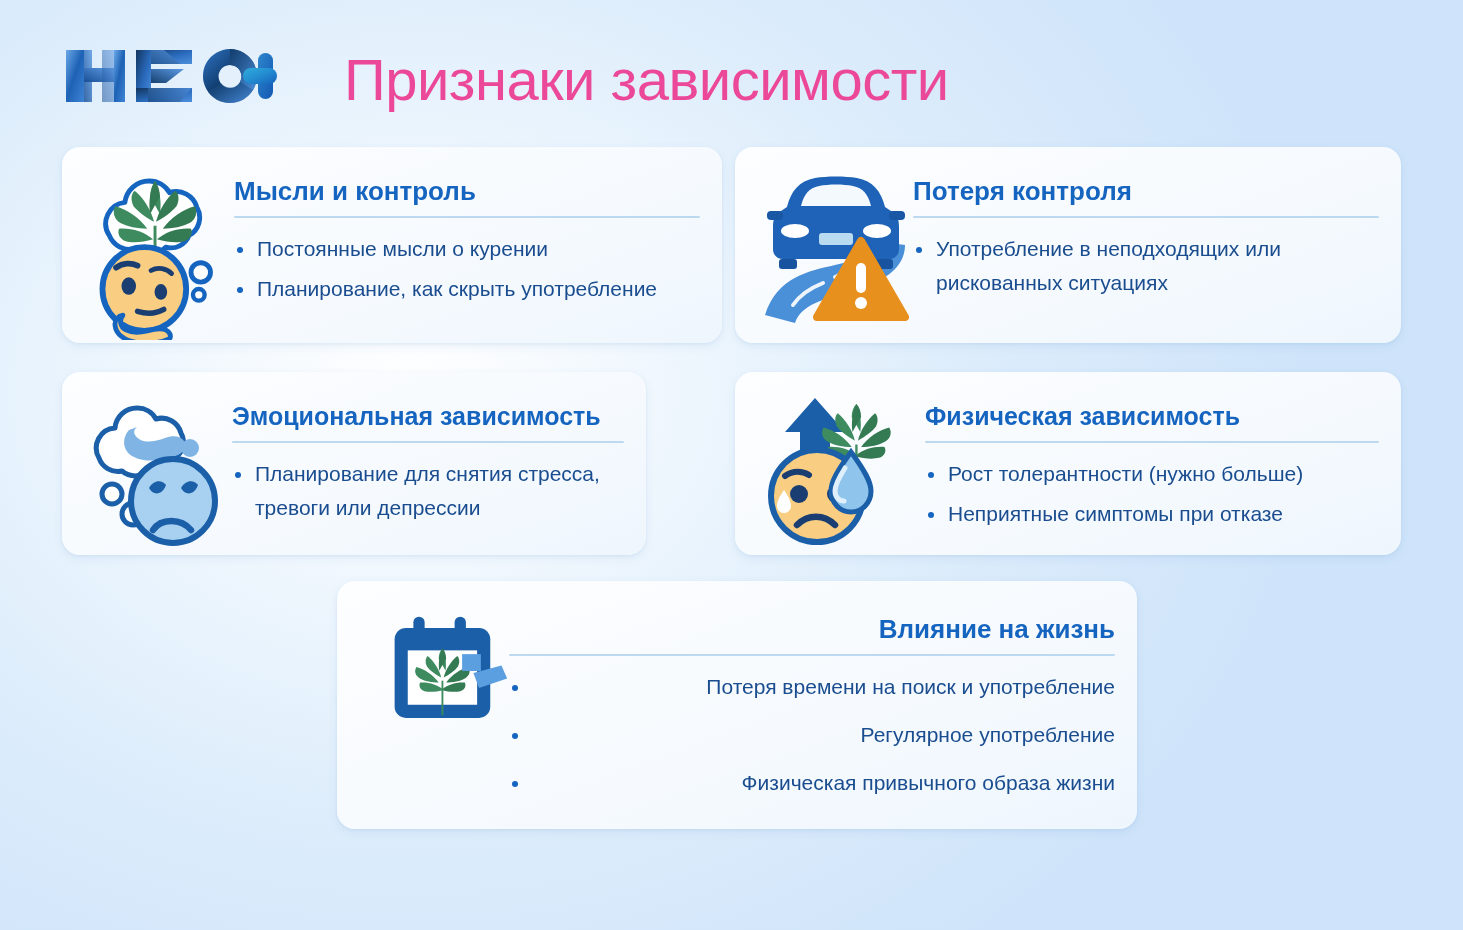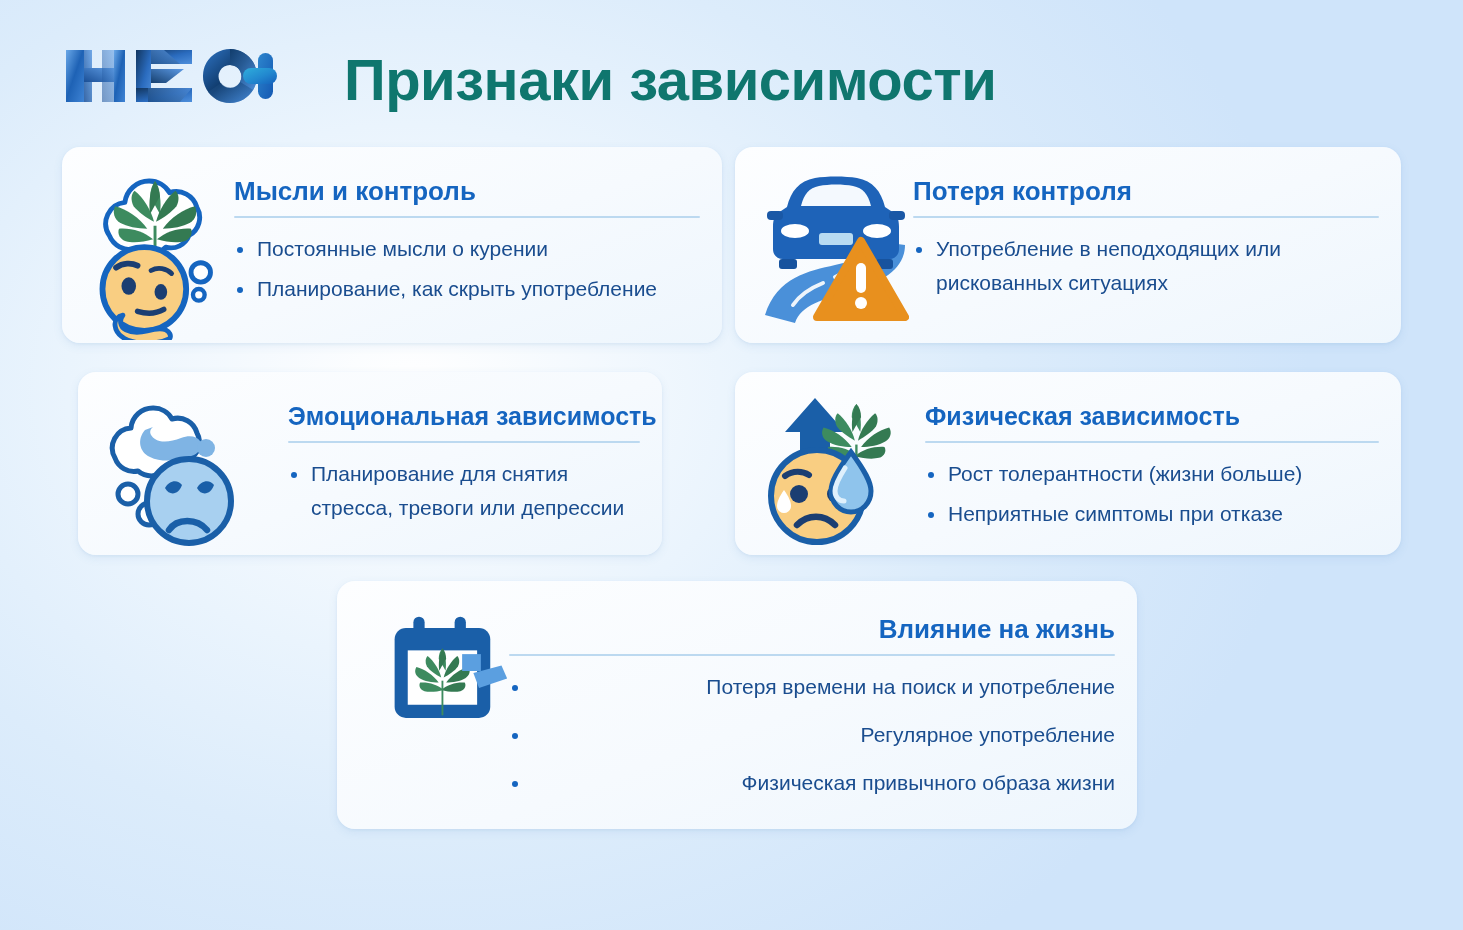--- a/index.html
+++ b/index.html
@@ -39,22 +39,22 @@
     height: 72px;
     display: flex;
     align-items: center;
   }
 
   .page-title {
     position: absolute;
     left: 344px;
     top: 44px;
     font-size: 58px;
-    font-weight: bold;
-    color: #0f766e;
+    font-weight: normal;
+    color: #ec4899;
     letter-spacing: -0.5px;
     line-height: 72px;
     white-space: nowrap;
   }
 
   
   .card {
     position: absolute;
     background: linear-gradient(160deg, #fdfeff 0%, #f6fafe 55%, #eef6fd 100%);
     border-radius: 18px;
@@ -115,21 +115,21 @@
     top: 15px;
     width: 6px;
     height: 6px;
     border-radius: 50%;
     background: #1565C0;
   }
 
   
   #card-thoughts   { left: 62px;  top: 147px; width: 660px; height: 196px; }
   #card-loss       { left: 735px; top: 147px; width: 666px; height: 196px; }
-  #card-emotional  { left: 78px;  top: 372px; width: 584px; height: 183px; gap: 40px; }
+  #card-emotional  { left: 62px;  top: 372px; width: 584px; height: 183px; }
   #card-physical   { left: 735px; top: 372px; width: 666px; height: 183px; gap: 16px; }
   #card-life       { left: 337px; top: 581px; width: 800px; height: 248px; }
 
   #card-life .card-body { padding-top: 14px; text-align: right; }
   #card-life .bullets li { margin-bottom: 14px; }
   #card-emotional .card-heading { font-size: 25px; }
   #card-physical .card-heading { font-size: 25px; }
 
   .icon-pad-1 { width: 150px; padding-right: 6px; }
   .icon-pad-2 { width: 156px; padding-right: 4px; }
@@ -363,21 +363,21 @@
 
         <path d="M92 62 c14 19 20 30 20 39 c0 12 -9 21 -20 21 c-11 0 -20 -9 -20 -21
                  c0 -9 6 -20 20 -39 z" fill="#8FC4EC" stroke="#1A5FA8" stroke-width="5"></path>
         <path d="M86 78 c-7 11 -10 18 -10 23 c0 6 4 10 9 10" stroke="#DFF0FC" stroke-width="5" fill="none" stroke-linecap="round"></path>
       </svg>
     </div>
     <div class="card-body">
       <div class="card-heading">Физическая зависимость</div>
       <div class="heading-rule"></div>
       <ul class="bullets">
-        <li>Рост толерантности (жизни больше)</li>
+        <li>Рост толерантности (нужно больше)</li>
         <li>Неприятные симптомы при отказе</li>
       </ul>
     </div>
   </div>
 
   <div class="card" id="card-life">
     <div class="card-icon icon-pad-5">
       <svg width="128" height="120" viewBox="0 0 128 120">
 
         <rect x="26" y="2" width="12" height="26" rx="6" fill="#1A5FA8"></rect>

